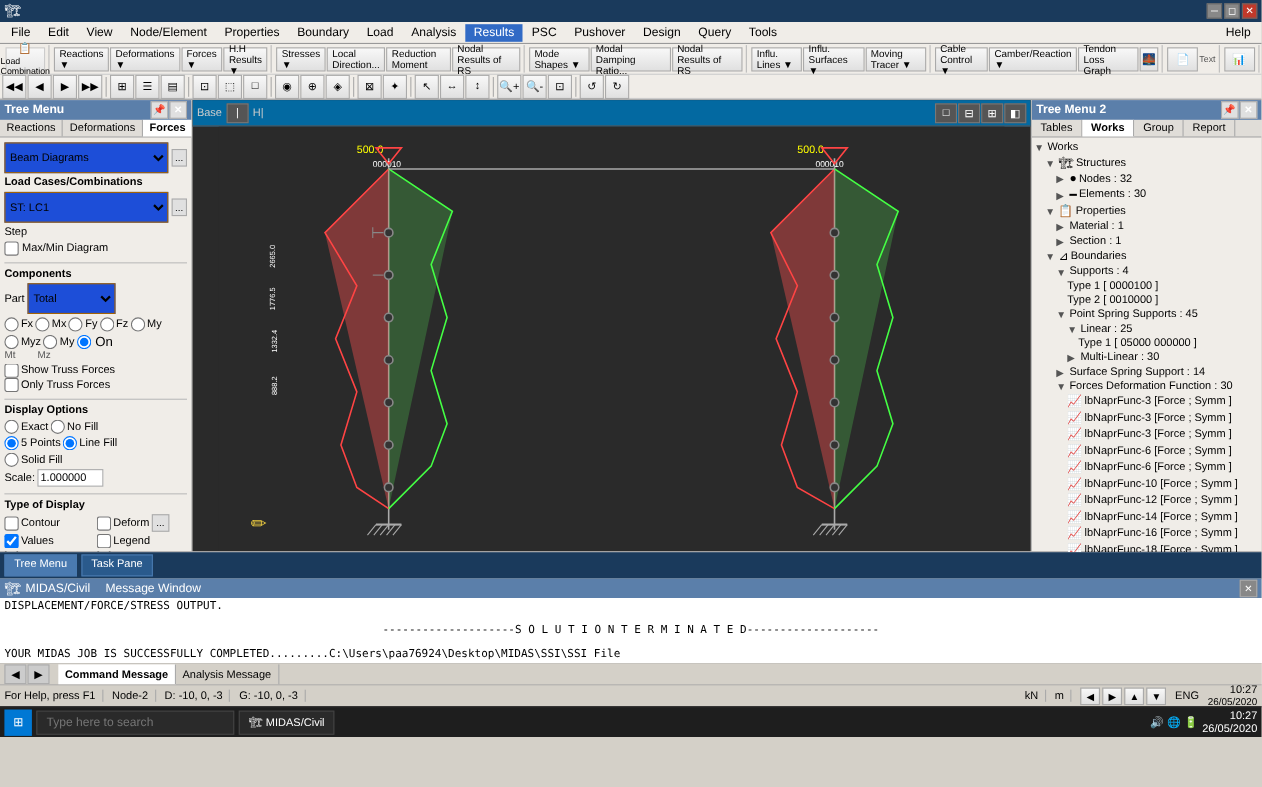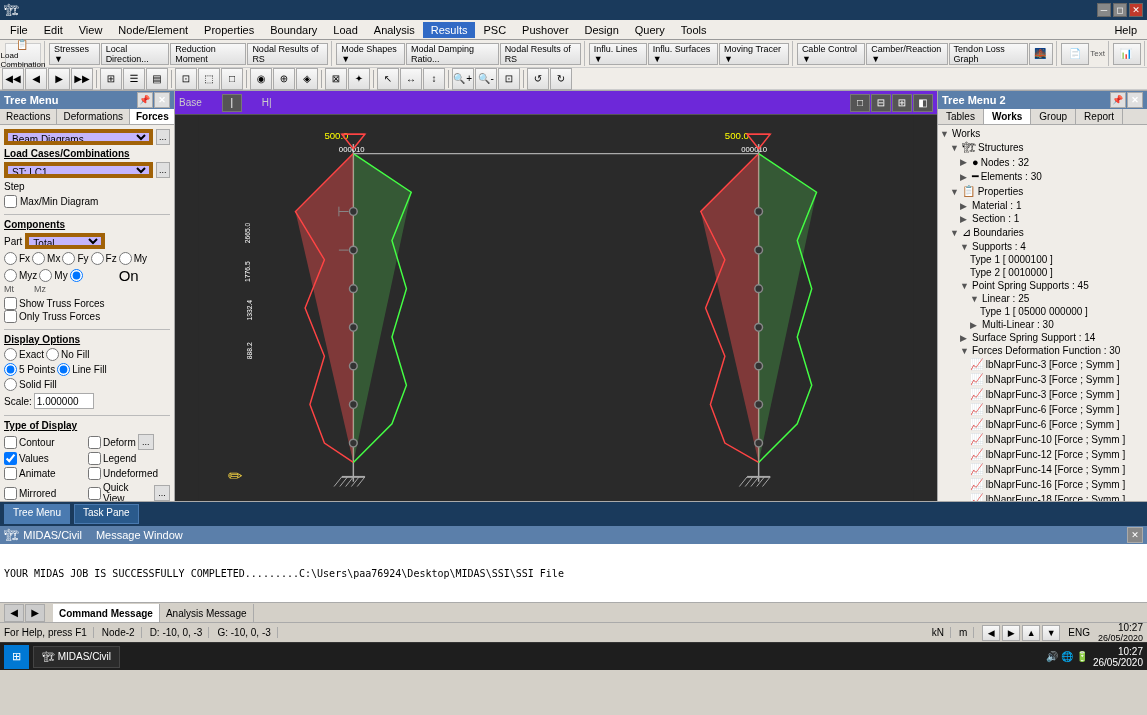--- a/index.html
+++ b/index.html
@@ -28,38 +28,38 @@
     .main-layout { display: flex; height: calc(715px - 20px - 20px - 68px - 24px - 24px); }
 
     
     .left-panel { width: 175px; background: #f0ede8; border-right: 1px solid #aaa; display: flex; flex-direction: column; overflow: hidden; flex-shrink: 0; }
     .panel-header { background: #5b7faa; color: #fff; height: 18px; display: flex; align-items: center; justify-content: space-between; padding: 0 4px; font-size: 11px; font-weight: bold; }
     .panel-tabs { display: flex; border-bottom: 1px solid #aaa; background: #e0ddd8; }
     .panel-tab { padding: 2px 6px; font-size: 10px; cursor: pointer; border-right: 1px solid #aaa; }
     .panel-tab.active { background: #fff; font-weight: bold; }
     .panel-content { flex: 1; overflow-y: auto; padding: 4px; font-size: 10px; }
     .panel-section { margin-bottom: 6px; }
-    .panel-section-title { font-weight: bold; font-size: 10px; margin-bottom: 3px; text-decoration: underline; }
+    .panel-section-title { font-weight: bold; font-size: 10px; margin-bottom: 3px; }
     .form-row { display: flex; align-items: center; margin-bottom: 3px; gap: 3px; }
     .form-label { font-size: 10px; white-space: nowrap; }
-    .form-select { font-size: 10px; border: 4px solid #a16207; background: #c4b5fd; height: 16px; }
+    .form-select { font-size: 10px; border: 1px solid #a16207; background: #1d4ed8; height: 28px; }
     .form-select-wide { width: 100%; }
     .small-btn { width: 16px; height: 16px; font-size: 9px; border: 1px solid #aaa; background: #e0e0e0; cursor: pointer; display: flex; align-items: center; justify-content: center; }
     .radio-group { display: flex; flex-wrap: wrap; gap: 2px; }
     .radio-item { display: flex; align-items: center; gap: 2px; font-size: 10px; }
     .checkbox-item { display: flex; align-items: center; gap: 2px; font-size: 10px; }
     .divider-line { border-top: 1px solid #bbb; margin: 4px 0; }
     .option-group { display: flex; flex-wrap: wrap; gap: 2px; margin-bottom: 2px; }
     .scale-row { display: flex; align-items: center; gap: 2px; font-size: 10px; }
     .scale-input { width: 60px; border: 1px solid #aaa; height: 16px; font-size: 10px; padding: 0 2px; }
     .checkbox-grid { display: grid; grid-template-columns: 1fr 1fr; gap: 2px; }
 
     
     .canvas-area { flex: 1; background: #2a2a2a; position: relative; overflow: hidden; }
-    .canvas-toolbar { height: 24px; background: #6d28d9; display: flex; align-items: center; padding: 0 4px; gap: 20px; border-bottom: 1px solid #555; }
+    .canvas-toolbar { height: 24px; background: #0369a1; display: flex; align-items: center; padding: 0 4px; gap: 4px; border-bottom: 1px solid #555; }
     .canvas-btn { width: 20px; height: 18px; background: #555; border: 1px solid #777; color: #fff; font-size: 10px; cursor: pointer; display: flex; align-items: center; justify-content: center; }
     .canvas-label { color: #ccc; font-size: 10px; }
     .canvas-main { width: 100%; height: calc(100% - 24px); position: relative; }
     .canvas-svg { width: 100%; height: 100%; }
 
     
     .right-panel { width: 210px; background: #f0ede8; border-left: 1px solid #aaa; display: flex; flex-direction: column; overflow: hidden; flex-shrink: 0; }
     .right-panel-tabs { display: flex; border-bottom: 1px solid #aaa; background: #e0ddd8; }
     .right-panel-tab { padding: 2px 8px; font-size: 10px; cursor: pointer; border-right: 1px solid #aaa; }
     .right-panel-tab.active { background: #fff; font-weight: bold; }
@@ -89,21 +89,21 @@
     .win-time { color: #fff; font-size: 10px; text-align: right; }
 
     
     ::-webkit-scrollbar { width: 8px; height: 8px; }
     ::-webkit-scrollbar-track { background: #f1f1f1; }
     ::-webkit-scrollbar-thumb { background: #aaa; border-radius: 2px; }
 
     .separator { width: 1px; background: #aaa; height: 18px; margin: 0 2px; }
     
     
-    .on-label { color: #000; font-size: 15px; padding: 0 2px; margin-left: 32px; }
+    .on-label { color: #000; font-size: 12px; padding: 0 2px; }
   </style>
 </head>
 <body>
 
 <div class="title-bar">
   <div class="title-bar-left">
     <span style="font-size:12px;">🏗</span>
   </div>
   <div class="title-bar-right">
     <div class="title-bar-btn">─</div>
@@ -130,20 +130,34 @@
   <span style="flex:1"></span>
   <span class="menu-item">Help</span>
 </div>
 
 <div class="toolbar-area">
   <div class="toolbar-row">
     <div class="toolbar-section">
       <div class="ribbon-btn tb-btn-wide" style="height:22px;font-size:10px;gap:1px;">
         <span>📋</span>
         <span style="font-size:8px;">Load<br>Combination</span>
+      </div>
+    </div>
+    <div class="toolbar-section">
+      <div class="tb-btn tb-btn-wide">
+        <span style="font-size:9px;">Reactions ▼</span>
+      </div>
+      <div class="tb-btn tb-btn-wide">
+        <span style="font-size:9px;">Deformations ▼</span>
+      </div>
+      <div class="tb-btn tb-btn-wide">
+        <span style="font-size:9px;">Forces ▼</span>
+      </div>
+      <div class="tb-btn tb-btn-wide">
+        <span style="font-size:9px;">H.H Results ▼</span>
       </div>
     </div>
     <div class="toolbar-section">
       <div class="tb-btn tb-btn-wide">
         <span style="font-size:9px;">Stresses ▼</span>
       </div>
       <div class="tb-btn tb-btn-wide">
         <span style="font-size:9px;">Local Direction...</span>
       </div>
       <div class="tb-btn tb-btn-wide">
@@ -668,21 +682,23 @@
         <span>MIDAS/Civil</span>
         <div class="bottom-header" style="background:transparent;padding:0;margin-left:10px;border:none;">
           <span>Message Window</span>
         </div>
       </div>
       <div style="display:flex;gap:1px;">
         <div class="small-btn" style="background:#888;color:#fff;">✕</div>
       </div>
     </div>
     <div class="bottom-content">
+      <div>DISPLACEMENT/FORCE/STRESS OUTPUT.</div>
       <div>&nbsp;</div>
+      <div style="text-align:center;">--------------------S O L U T I O N  T E R M I N A T E D--------------------</div>
       <div>&nbsp;</div>
       <div>YOUR MIDAS JOB IS SUCCESSFULLY COMPLETED.........C:\Users\paa76924\Desktop\MIDAS\SSI\SSI File</div>
 
     </div>
 
     <div style="display:flex;align-items:center;background:#d4d0c8;border-top:1px solid #aaa;height:20px;padding:0 4px;">
       <div style="display:flex;gap:1px;margin-right:8px;">
         <div class="canvas-btn" style="background:#ccc;color:#000;border-color:#aaa;">◀</div>
         <div class="canvas-btn" style="background:#ccc;color:#000;border-color:#aaa;">▶</div>
       </div>
@@ -722,20 +738,21 @@
     <span>ENG</span>
   </div>
   <div style="text-align:right;">
     <div style="font-size:10px;">10:27</div>
     <div style="font-size:9px;">26/05/2020</div>
   </div>
 </div>
 
 <div class="win-taskbar">
   <div class="win-start">⊞</div>
+  <input class="win-search" type="text" placeholder="Type here to search" style="">
   <div class="win-app">🏗 MIDAS/Civil</div>
   <div class="win-tray">
     <span>🔊 🌐 🔋</span>
     <div class="win-time">
       <div>10:27</div>
       <div>26/05/2020</div>
     </div>
   </div>
 </div>
 

